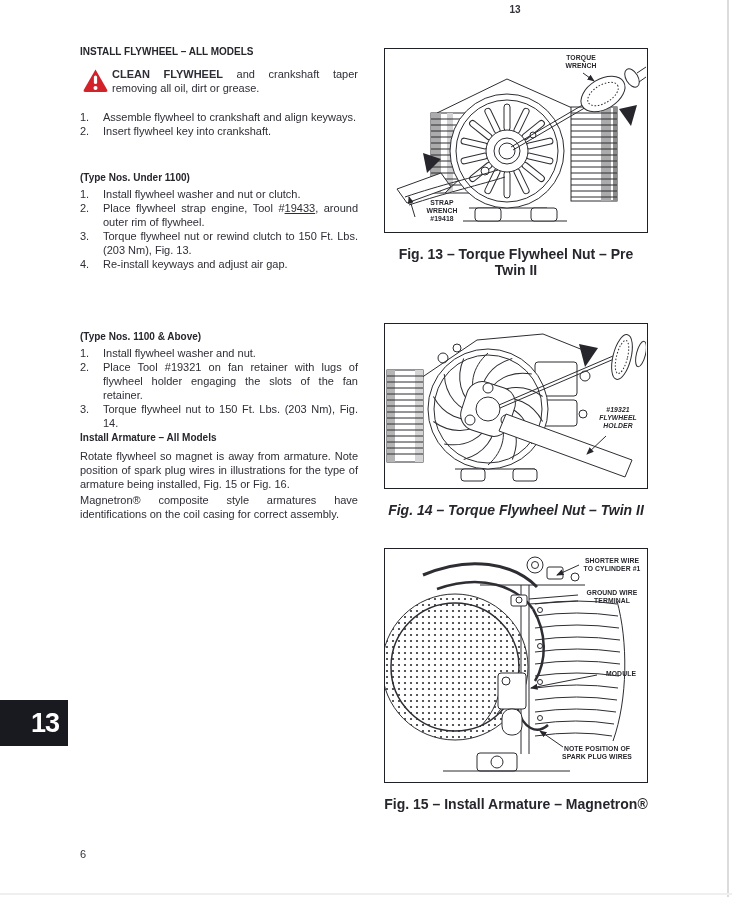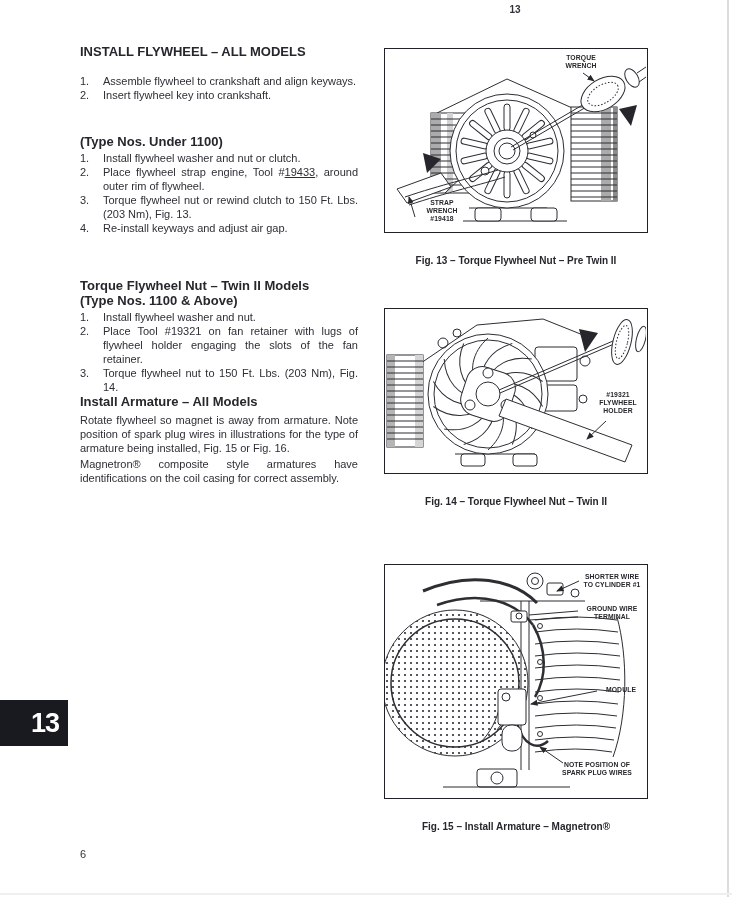--- a/index.html
+++ b/index.html
@@ -13,56 +13,66 @@
   .pageno-top{position:absolute;top:4px;left:495px;width:40px;text-align:center;
     font-size:10px;font-weight:bold;color:#33333b;}
   .pageno-bottom{position:absolute;top:848px;left:80px;font-size:11px;color:#33333b;}
 
   .tab{position:absolute;left:0;top:700px;width:68px;height:46px;background:#191920;
     color:#fff;font-size:27px;font-weight:bold;display:flex;align-items:center;
     justify-content:flex-end;padding-right:9px;box-sizing:border-box;letter-spacing:-1px;}
 
   
   .col{position:absolute;left:80px;top:44px;width:278px;font-size:11px;line-height:14px;}
-  .sec{font-size:13px;line-height:15px;font-weight:bold;margin:0;color:#26262d;}
+  .sec{font-size:10px;line-height:15px;font-weight:bold;margin:0;color:#26262d;}
   .warn{position:relative;padding-left:32px;margin-top:8px;text-align:justify;}
   .warn-icon{position:absolute;left:2px;top:1px;width:27px;height:25px;}
   .steps{margin:0;}
   .step{display:flex;}
   .step .num{width:23px;flex:none;}
   .step .txt{flex:1;text-align:justify;}
   .mt15{margin-top:15px;} .mt17{margin-top:17px;} .mt2{margin-top:2px;}
   .mt43{margin-top:43px;} .mt138{}
   p.body{margin:2px 0 0 0;text-align:justify;}
   p.first{margin-top:4px;}
   u.tool{text-decoration:underline;}
 
   
   .fig{position:absolute;width:264px;}
   .figbox{position:relative;border:1.5px solid #202027;background:#fff;overflow:hidden;box-sizing:border-box;}
   .figbox svg{display:block;}
   .figlabel{position:absolute;font-size:6.8px;font-weight:bold;line-height:8px;
     white-space:pre-line;text-align:center;color:#26262c;letter-spacing:.1px;}
-  .figcap{margin-top:22px;text-align:center;font-weight:bold;font-size:10px;color:#26262d;}
+  .figcap{margin-top:13px;text-align:center;font-weight:bold;font-size:14px;color:#26262d;}
   #fig13{left:384px;top:48px;} #fig13 .figbox{height:185px;}
-  #fig14{left:384px;top:308px;} #fig14 .figbox{height:166px;}
-  #fig15{left:384px;top:564px;} #fig15 .figbox{height:235px;}
+  #fig14{left:384px;top:323px;font-style:italic;} #fig14 .figbox{height:166px;}
+  #fig15{left:384px;top:548px;} #fig15 .figbox{height:235px;}
 </style>
 </head>
 <body>
 
 <div class="page-edge-r"></div>
 <div class="page-edge-b"></div>
 
 <div class="pageno-top">13</div>
 
 <div class="col">
 
   <h2 class="sec">INSTALL FLYWHEEL – ALL MODELS</h2>
 
+  <div class="warn">
+    <span class="warn-icon">
+      <svg width="27" height="25" viewBox="0 0 27 25">
+        <path d="M13.5,1.5 L25,21.5 Q26.3,24 23.5,24 L3.5,24 Q0.7,24 2,21.5 Z" fill="#d2232a"></path>
+        <rect x="11.9" y="7.5" width="3.2" height="8.5" rx="1.6" fill="#fff"></rect>
+        <circle cx="13.5" cy="20" r="2" fill="#fff"></circle>
+      </svg>
+    </span>
+    <b>CLEAN FLYWHEEL</b><span> and crankshaft taper removing all oil, dirt or grease.</span>
+  </div>
 
   <div class="steps mt15">
     <div class="step">
       <span class="num">1.</span>
       <span class="txt">Assemble flywheel to crankshaft and align keyways.</span>
     </div>
     <div class="step">
       <span class="num">2.</span>
       <span class="txt">Insert flywheel key into crankshaft.</span>
     </div>
@@ -82,21 +92,21 @@
     <div class="step">
       <span class="num">3.</span>
       <span class="txt">Torque flywheel nut or rewind clutch to 150 Ft. Lbs. (203 Nm), Fig. 13.</span>
     </div>
     <div class="step">
       <span class="num">4.</span>
       <span class="txt">Re-install keyways and adjust air gap.</span>
     </div>
   </div>
 
-  <h2 class="sec mt43"><span>Torque Flywheel Nut – Twin II Models</span><br><span>(Type Nos. 1100 &amp; Above)</span></h2>
+  <h2 class="sec mt43"><br><span>(Type Nos. 1100 &amp; Above)</span></h2>
 
   <div class="steps mt2">
     <div class="step">
       <span class="num">1.</span>
       <span class="txt">Install flywheel washer and nut.</span>
     </div>
     <div class="step">
       <span class="num">2.</span>
       <span class="txt">Place Tool #19321 on fan retainer with lugs of flywheel holder engaging the slots of the fan retainer.</span>
     </div>

